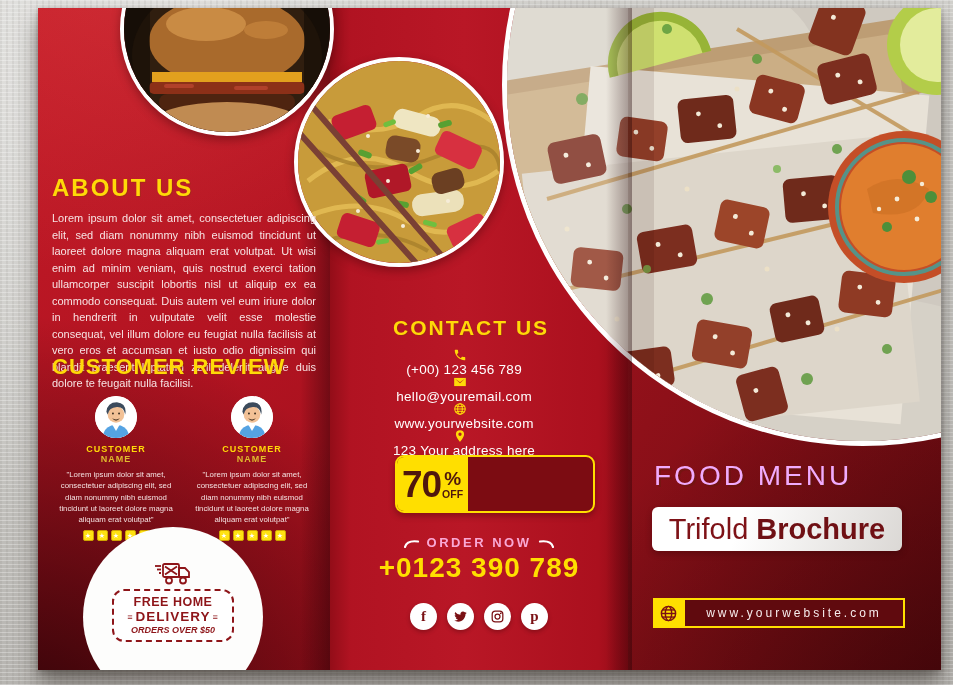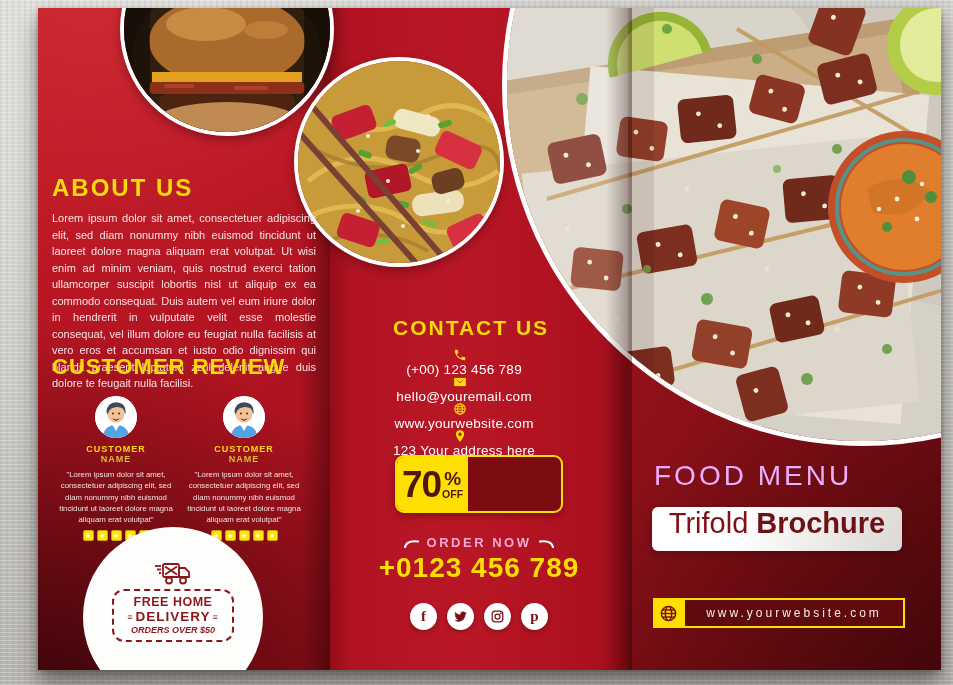--- a/index.html
+++ b/index.html
@@ -42,21 +42,21 @@
     box-shadow:none;}
   .photo-circle svg{display:block;width:100%;height:100%;}
 
   
   .h-yellow{color:#ffd908;font-weight:800;letter-spacing:2px;
     text-shadow:1px 1px 0 rgba(120,70,0,.30);}
   .about-heading{position:absolute;left:14px;top:166px;font-size:24px;z-index:20;}
   .about-body{position:absolute;left:14px;top:202px;width:264px;z-index:20;
     font-size:11px;line-height:1.5;color:#f7e3e3;text-align:justify;}
   .review-heading{position:absolute;left:14px;top:346px;font-size:22px;letter-spacing:1px;z-index:20;}
-  .review-row{position:absolute;left:14px;top:388px;width:264px;display:flex;gap:0;z-index:20;}
+  .review-row{position:absolute;left:14px;top:388px;width:264px;display:flex;gap:8px;z-index:20;}
   .review-card{width:128px;text-align:center;}
   .avatar{width:42px;height:42px;border-radius:50%;background:#fff;margin:0 auto;overflow:hidden;}
   .avatar svg{display:block;width:100%;height:100%;}
   .review-title{margin-top:6px;font-size:9px;font-weight:800;color:#ffd908;letter-spacing:1px;}
   .review-subtitle{font-size:9px;font-weight:700;color:#e0bb2e;letter-spacing:1px;}
   .review-text{margin-top:5px;font-size:7.8px;line-height:1.45;color:#f4e0e0;}
   .stars{margin-top:5px;display:flex;justify-content:center;gap:3px;}
   .star-tile{width:11px;height:11px;background:#ffe212;border:1px solid #cfa400;border-radius:2px;
     box-sizing:border-box;line-height:9px;font-size:7px;color:#fff;text-align:center;}
   .star-tile::before{content:"★";}
@@ -69,21 +69,21 @@
   .delivery-line2{font-size:13.5px;font-weight:800;letter-spacing:1px;}
   .delivery-line2::before,.delivery-line2::after{content:"≡";font-size:9px;vertical-align:1px;margin:0 2px;}
   .delivery-line3{font-size:9px;font-weight:700;font-style:italic;margin-top:1px;}
 
   
   .contact-heading{position:absolute;left:355px;top:308px;font-size:21px;z-index:20;}
   .contact-list{position:absolute;left:355px;top:340px;z-index:20;}
   .contact-row{display:flex;align-items:center;height:27px;flex-direction:column;}
   .contact-row svg{width:14px;height:14px;margin-right:9px;flex:0 0 auto;}
   .contact-text{font-size:13.5px;color:#ffffff;letter-spacing:.3px;}
-  .offer-banner{position:absolute;left:357px;top:447px;width:168px;height:58px;z-index:20;
+  .offer-banner{position:absolute;left:357px;top:447px;width:200px;height:58px;z-index:20;
     border:2px solid #ffdf00;border-radius:9px;overflow:hidden;display:flex;box-sizing:border-box;
     background:#7c0c12;box-shadow:0 3px 6px rgba(40,0,4,.35);text-align:right;}
   .offer-left{width:71px;background:#ffdf00;color:#4f170d;display:flex;align-items:center;justify-content:center;}
   .offer-70{font-size:37px;font-weight:900;line-height:1;letter-spacing:-1px;}
   .offer-col{display:flex;flex-direction:column;align-items:center;margin-left:1px;}
   .offer-pct{font-size:19px;font-weight:900;line-height:1;}
   .offer-off{font-size:10.5px;font-weight:900;line-height:1;margin-top:1px;}
   .offer-right{flex:1;display:flex;flex-direction:column;justify-content:center;padding-left:9px;}
   .offer-line1{font-size:16px;font-weight:300;color:#e2a9a4;letter-spacing:1px;}
   .offer-line2{font-size:14.5px;font-weight:800;color:#ffffff;letter-spacing:.4px;}
@@ -98,21 +98,21 @@
     display:flex;align-items:center;justify-content:center;box-shadow:0 2px 4px rgba(40,0,4,.3);}
   .social-circle svg{width:15px;height:15px;}
   .social-letter{font-size:15px;font-weight:800;font-family:"Liberation Serif",serif;line-height:1;}
 
   
   .menu-title{position:absolute;left:616px;top:452px;width:290px;z-index:20;
     font-size:28px;font-weight:400;color:#f0abfc;letter-spacing:3px;
     text-shadow:2px 2px 0 rgba(70,40,0,.25);}
   .subtitle-box{position:absolute;left:614px;top:499px;width:250px;height:44px;z-index:20;
     border-radius:6px;background:linear-gradient(110deg,#ffffff 35%,#dbd8d5 100%);
-    display:flex;justify-content:center;gap:8px;
+    display:flex;align-items:center;justify-content:center;gap:8px;
     box-shadow:0 3px 6px rgba(40,0,4,.3);}
   .subtitle-light{font-size:29px;font-weight:400;color:#7e1217;}
   .subtitle-bold{font-size:29px;font-weight:800;color:#6f1014;}
   .website-bar{position:absolute;left:615px;top:590px;width:252px;height:30px;z-index:20;display:flex;}
   .website-globe{width:30px;height:30px;background:#ffdf00;display:flex;align-items:center;justify-content:center;flex:0 0 auto;}
   .website-globe svg{width:19px;height:19px;}
   .website-box{flex:1;border:2px solid #ffdf00;background:#600a0e;box-sizing:border-box;
     display:flex;align-items:center;justify-content:center;}
   .website-text{font-size:12px;color:#f7eded;letter-spacing:3px;}
 </style>
@@ -486,21 +486,21 @@
 
     <div class="order-now">
       <svg width="16" height="10" viewBox="0 0 16 10">
           <path d="M1 9 Q3 2 14 3.5" fill="none" stroke="#ffffff" stroke-width="2.2" stroke-linecap="round"></path>
         </svg>
       <span class="order-label">ORDER NOW</span>
       <svg width="16" height="10" viewBox="0 0 16 10">
           <path d="M15 9 Q13 2 2 3.5" fill="none" stroke="#ffffff" stroke-width="2.2" stroke-linecap="round"></path>
         </svg>
     </div>
-    <div class="order-phone">+0123 456 789</div>
+    <div class="order-phone">+0123 390 789</div>
 
     <div class="social-row">
       <div class="social-circle">
           <span class="social-letter">f</span>
         </div>
       <div class="social-circle">
         <svg viewBox="0 0 24 24">
             <path fill="#7a1014" d="M22 5.9c-.7.3-1.5.5-2.3.6.8-.5 1.5-1.3 1.8-2.2-.8.5-1.6.8-2.6 1a4.1 4.1 0 0 0-7 3.7A11.6 11.6 0 0 1 3.4 4.6a4.1 4.1 0 0 0 1.3 5.5c-.7 0-1.3-.2-1.9-.5v.1c0 2 1.4 3.6 3.3 4-.6.2-1.2.2-1.9.1a4.1 4.1 0 0 0 3.8 2.9A8.2 8.2 0 0 1 2 18.4a11.6 11.6 0 0 0 6.3 1.8c7.5 0 11.7-6.3 11.7-11.7v-.5c.8-.6 1.5-1.3 2-2.1z"></path>
           </svg>
       </div>

